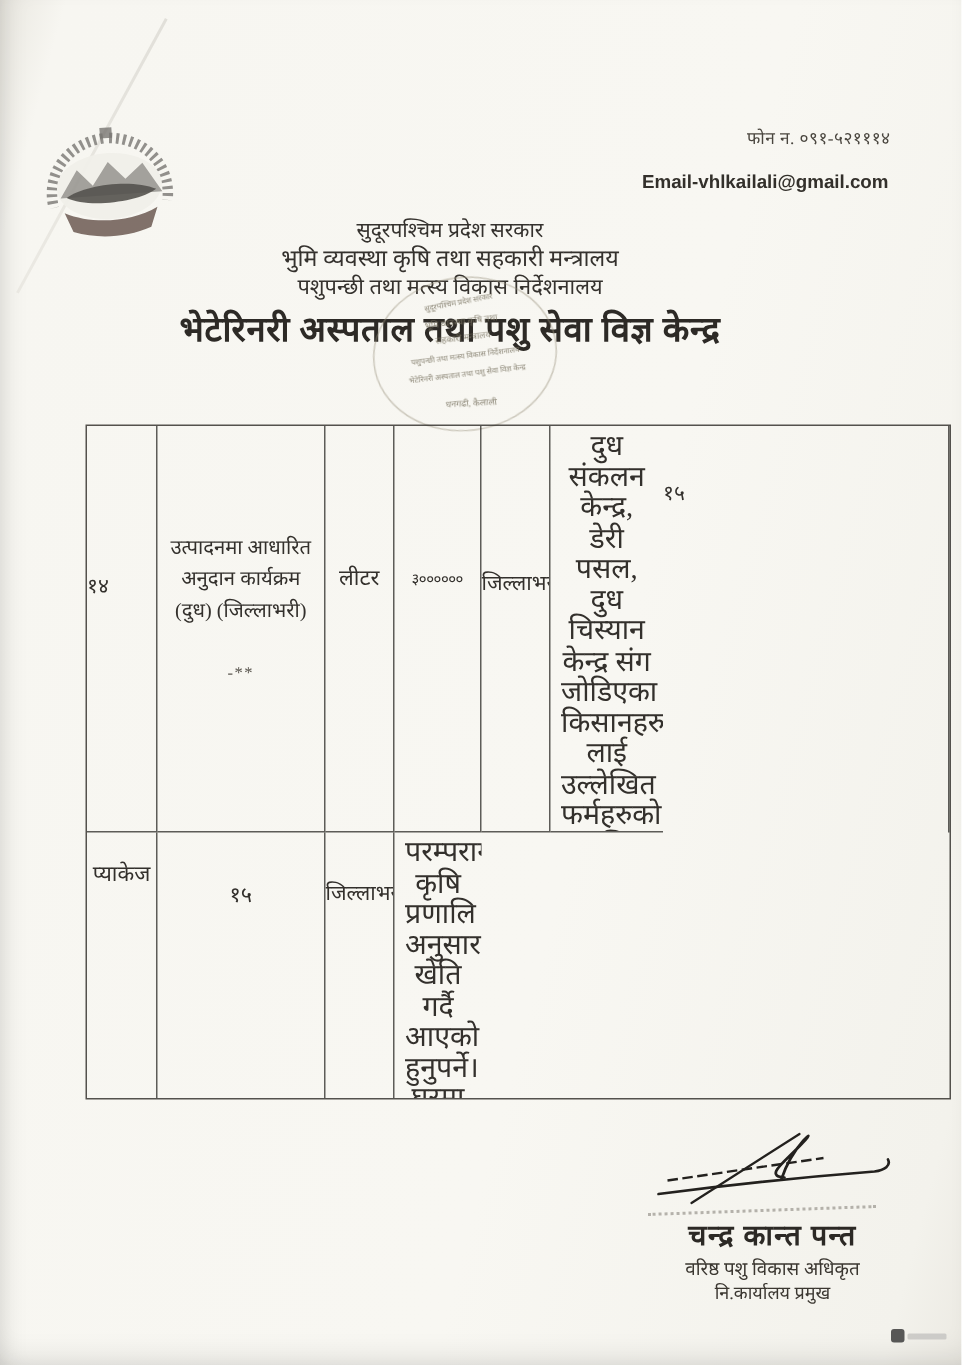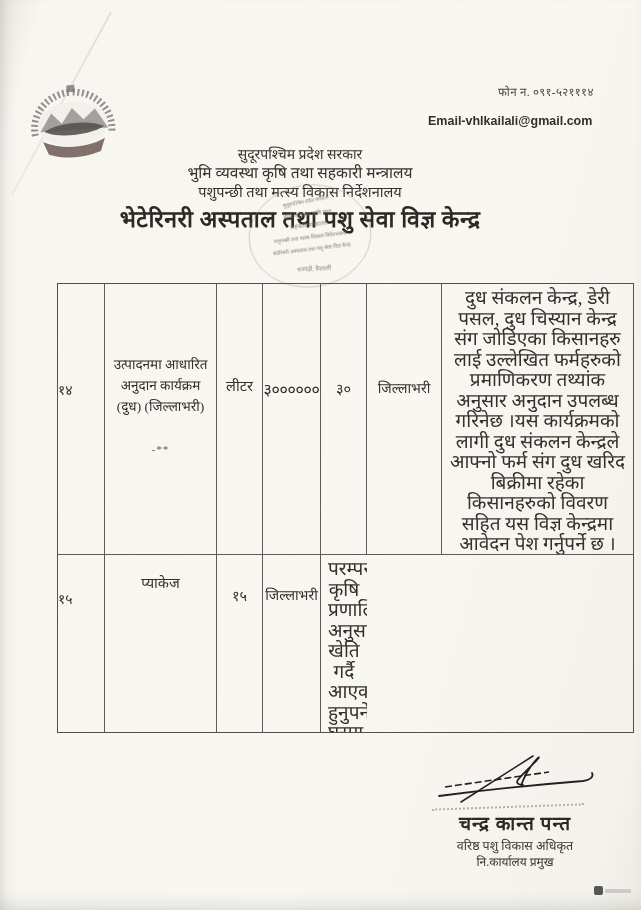--- a/index.html
+++ b/index.html
@@ -49,21 +49,21 @@
   .cell{ border-right:1px solid rgba(42,40,36,.75); overflow:hidden; }
   .cell.last{ border-right:none; }
   .r1{ border-bottom:1px solid rgba(42,40,36,.75); }
   .c-sn{ text-align:left; font-size:14px; }
   .r1.c-sn{ padding-top:96px; }  .r2.c-sn{ padding-top:34px; }
   .c-prog{ text-align:center; font-size:13.5px; line-height:21px; padding-left:4px; padding-right:4px; }
   .r1.c-prog{ padding-top:70px; } .r2.c-prog{ padding-top:18px; }
   .note-mark{ display:block; margin-top:22px; font-size:11px; letter-spacing:1px; color:#5a564f; }
   .c-unit{ text-align:center; line-height:21px; }
   .r1.c-unit{ padding-top:92px; } .r2.c-unit{ padding-top:18px; }
-  .c-amt{ text-align:center; font-size:16px; letter-spacing:-.3px; }
+  .c-amt{ text-align:center; font-size:10px; letter-spacing:-.3px; }
   .r1.c-amt{ padding-top:94px; } .r2.c-amt{ padding-top:30px; }
   .c-qty{ text-align:center; }
   .r1.c-qty{ padding-top:94px; } .r2.c-qty{ padding-top:30px; }
   .c-cov{ text-align:center; font-size:14px; }
   .r1.c-cov{ padding-top:94px; } .r2.c-cov{ padding-top:30px; }
   .c-rem{ text-align:center; line-height:20.5px; padding:4px 7px; font-size:19px; }
   
   .sig-svg{ position:absolute; left:425px; top:748px; width:190px; height:60px; }
   .sig-dots{ position:absolute; left:432px; top:806px; width:152px; border-top:2px dotted #8a867e; opacity:.6; transform:rotate(-2deg); }
   .sig-name{ position:absolute; left:420px; top:810px; width:190px; text-align:center;
@@ -114,21 +114,20 @@
 
   <div class="tbl">
 
     <div class="cell r1 c-sn">१४</div>
     <div class="cell r1 c-prog">
       <span>उत्पादनमा आधारित अनुदान कार्यक्रम (दुध) (जिल्लाभरी)</span>
       <span class="note-mark">-**</span>
     </div>
     <div class="cell r1 c-unit">लीटर</div>
     <div class="cell r1 c-amt">३००००००</div>
-    <div class="cell r1 c-qty">३०</div>
     <div class="cell r1 c-cov">जिल्लाभरी</div>
     <div class="cell last r1 c-rem">दुध संकलन केन्द्र, डेरी पसल, दुध चिस्यान केन्द्र संग जोडिएका किसानहरु लाई उल्लेखित फर्महरुको प्रमाणिकरण तथ्यांक अनुसार अनुदान उपलब्ध गरिनेछ ।यस कार्यक्रमको लागी दुध संकलन केन्द्रले आफ्नो फर्म संग दुध खरिद बिक्रीमा रहेका किसानहरुको विवरण सहित यस विज्ञ केन्द्रमा आवेदन पेश गर्नुपर्ने छ ।</div>
 
     <div class="cell r2 c-sn">१५</div>
     <div class="cell r2 c-unit">प्याकेज</div>
     <div class="cell r2 c-qty">१५</div>
     <div class="cell r2 c-cov">जिल्लाभरी</div>
     <div class="cell last r2 c-rem">परम्परागत कृषि प्रणालि अनुसार खेति गर्दै आएको हुनुपर्ने। घरमा हल गोरु वा राँगा पालन हुनुपर्ने।घरमा हलो भएको र निवेदकको आन्तरिक राजस्व कार्यालयमा पान दर्ता भएको र बैकंमा खाता खोलेको हुनुपर्ने छ ।</div>
   </div>
 

